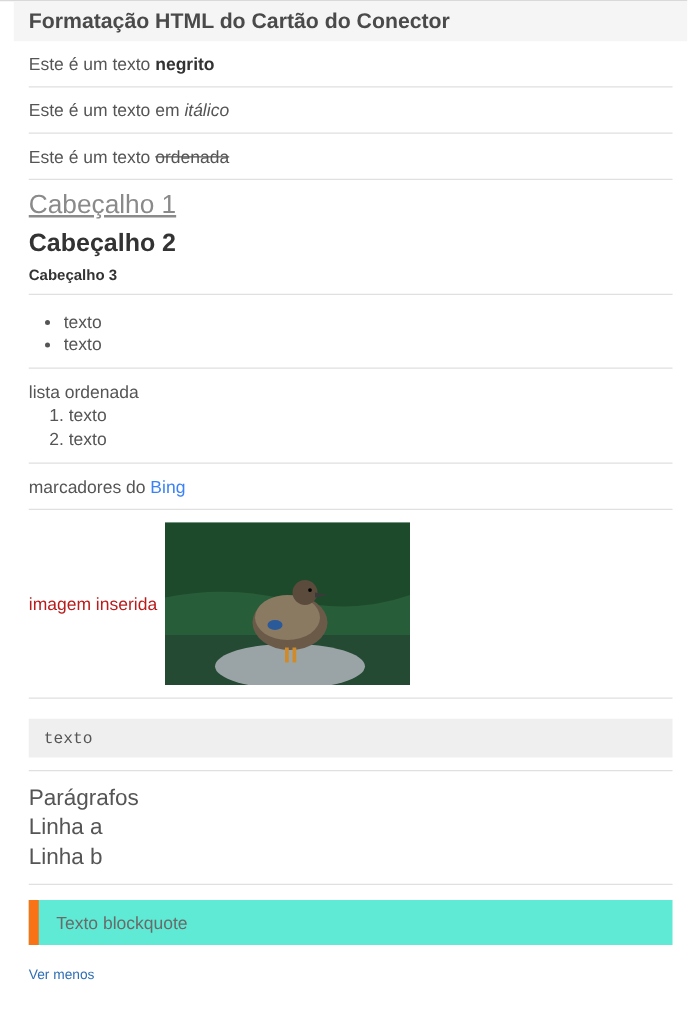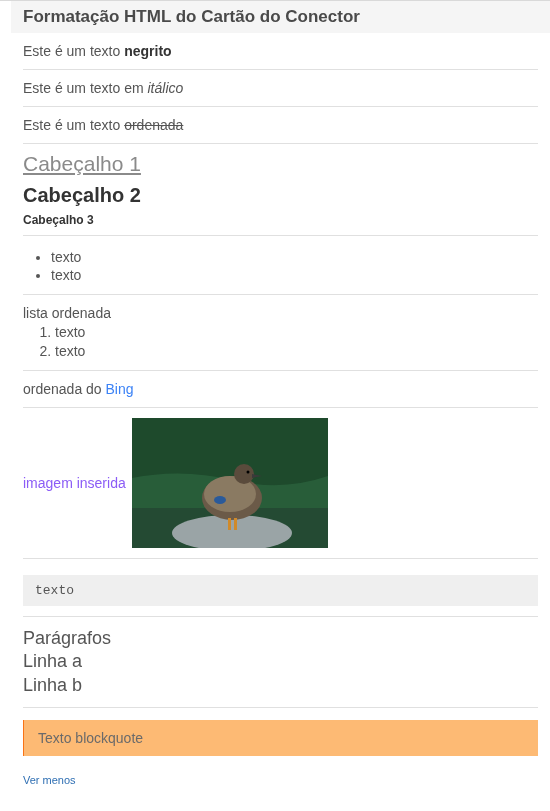--- a/index.html
+++ b/index.html
@@ -80,21 +80,21 @@
     text-decoration: none;
   }
   .img-row {
     display: flex;
     align-items: center;
     gap: 6px;
     padding: 10px 0;
   }
   .img-label {
     font-size: 14px;
-    color: #8b5cf6;
+    color: #b91c1c;
   }
   .img-placeholder {
     width: 196px;
     height: 130px;
     background: #2d5a3d;
     position: relative;
     overflow: hidden;
   }
   .img-placeholder svg {
     display: block;
@@ -106,22 +106,22 @@
     font-family: Consolas, "Courier New", monospace;
     font-size: 13px;
     color: #555555;
   }
   .para-line {
     font-size: 18px;
     color: #555555;
     line-height: 1.3;
   }
   blockquote.bq {
-    background: #fdba74;
-    border-left: 1px solid #f97316;
+    background: #5eead4;
+    border-left: 8px solid #f97316;
     margin: 0;
     padding: 10px 14px;
     font-size: 14px;
     color: #6a6a6a;
   }
   .see-less {
     color: #2f6fb3;
     font-size: 11px;
     display: inline-block;
     margin-top: 8px;
@@ -169,21 +169,21 @@
     <div class="row">
       <div>lista ordenada</div>
       <ol class="numbers">
         <li>texto</li>
         <li>texto</li>
       </ol>
     </div>
     <hr class="sep">
 
     <div class="row">
-      <span>ordenada do </span><a href="#" class="link">Bing</a>
+      <span>marcadores do </span><a href="#" class="link">Bing</a>
     </div>
     <hr class="sep">
 
     <div class="img-row">
       <span class="img-label">imagem inserida</span>
       <div class="img-placeholder" aria-label="duck-photo">
         <svg width="196" height="130" viewBox="0 0 196 130">
           <rect width="196" height="130" fill="#244a33"></rect>
           <rect x="0" y="0" width="196" height="90" fill="#1e4a2c"></rect>
           <path d="M 0 60 Q 50 50 100 62 T 196 58 L 196 90 L 0 90 Z" fill="#2f6b42" opacity="0.6"></path>

